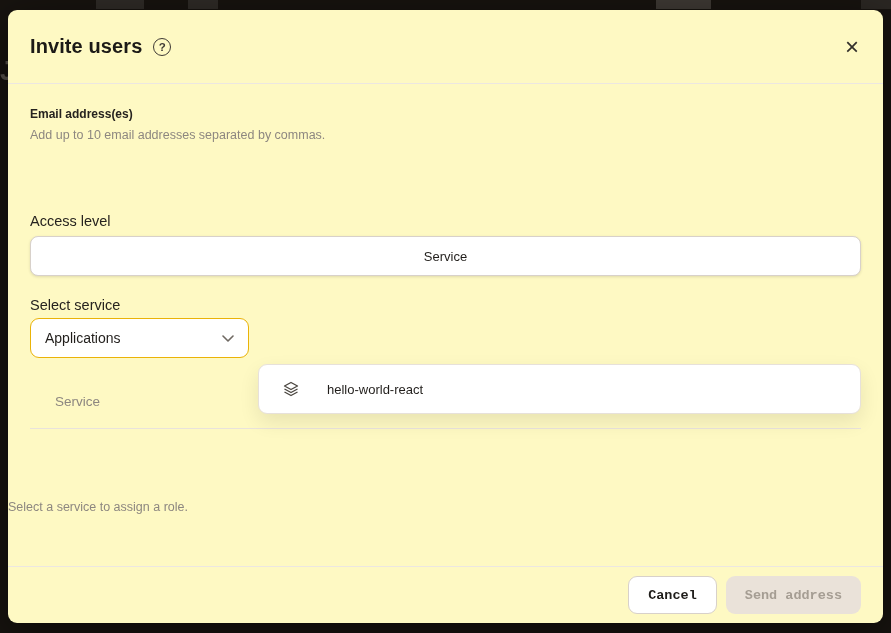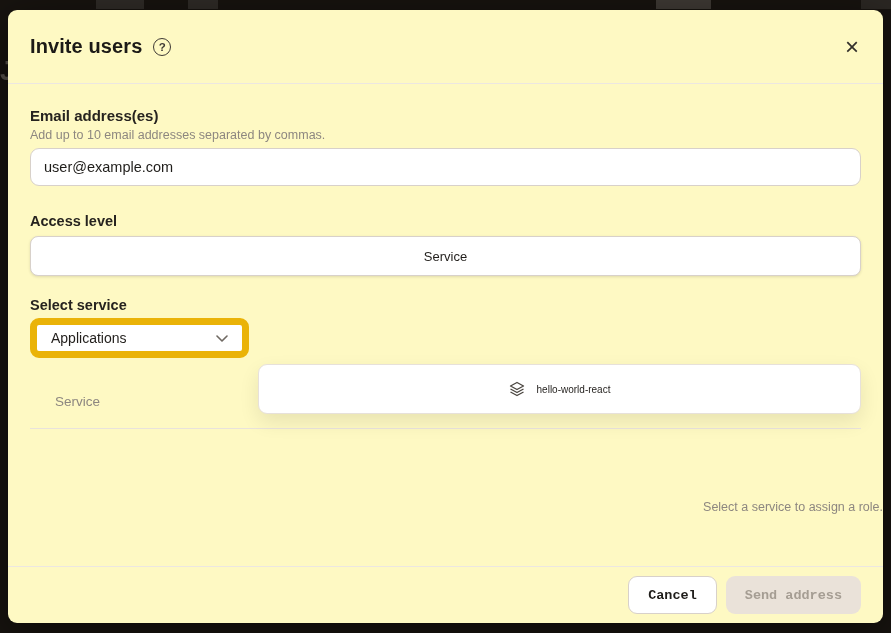--- a/index.html
+++ b/index.html
@@ -48,23 +48,23 @@
     font-size: 11.5px; font-weight: 700; color: #3f3a35;
     cursor: pointer;
   }
   .close-button {
     margin-left: auto;
     background: none; border: none; padding: 0 2px;
     font-size: 24px; line-height: 1; color: #33302b;
     cursor: pointer; font-family: inherit;
   }
 
-  .field-label-sm { position: absolute; left: 22px; font-size: 15px; font-weight: 700; color: #26231f; }
+  .field-label-sm { position: absolute; left: 22px; font-size: 12px; font-weight: 700; color: #26231f; }
   .field-helper   { position: absolute; left: 22px; font-size: 12.5px; color: #8d8780; }
-  .section-label  { position: absolute; left: 22px; font-size: 14.5px; font-weight: 700; color: #26231f; }
+  .section-label  { position: absolute; left: 22px; font-size: 14.5px; font-weight: 400; color: #26231f; }
 
   .email-input {
     position: absolute; left: 22px; right: 22px; top: 138px;
     height: 38px;
     border: 1px solid #d8d1ca; border-radius: 9px;
     padding: 0 13px;
     font-size: 14.5px; color: #1f1d1a;
     font-family: inherit; outline: none; background: #fff;
   }
 
@@ -85,21 +85,21 @@
     margin: -1px;
     background: #fff;
     border: 1px solid #d8d1ca; border-radius: 8px;
     color: #211e1b; font-weight: 500;
     box-shadow: 0 1px 3px rgba(0,0,0,.12);
   }
 
   .apps-select {
     position: absolute; left: 22px; top: 308px;
     width: 219px; height: 40px;
-    border: 7px solid #eab308; border-radius: 9px;
+    border: 1px solid #eab308; border-radius: 9px;
     background: #fff;
     display: flex; align-items: center; justify-content: space-between;
     padding: 0 14px;
     font-size: 14px; color: #211e1b;
     cursor: pointer; font-family: inherit;
   }
 
   .search-box {
     position: absolute; left: 250px; right: 22px; top: 308px;
     height: 40px;
@@ -115,43 +115,43 @@
 
   .results-popup {
     position: absolute; left: 250px; right: 22px; top: 354px;
     background: #fff;
     border: 1px solid #e7e1da; border-radius: 9px;
     box-shadow: 0 8px 20px rgba(0,0,0,.09);
     padding: 6px;
     z-index: 5;
   }
   .result-item {
-    display: flex; align-items: center; gap: 12px;
+    display: flex; align-items: center; gap: 28px;
     padding: 10px 18px;
-    font-size: 10px; color: #211e1b;
-    border-radius: 6px; cursor: pointer; justify-content: center;
+    font-size: 13px; color: #211e1b;
+    border-radius: 6px; cursor: pointer;
   }
 
   .service-col-header {
     position: absolute; left: 47px; top: 384px;
     font-size: 13.5px; color: #8d8780;
   }
   .table-divider {
     position: absolute; left: 22px; right: 22px; top: 418px;
     height: 1px; background: #e9e3dc;
   }
 
   .empty-title {
     position: absolute; left: 0; right: 0; top: 453px;
     text-align: center;
     font-size: 14.5px; font-weight: 700; color: #1f1d1a;
   }
   .empty-subtitle {
     position: absolute; left: 0; right: 0; top: 490px;
-    text-align: right;
+    text-align: left;
     font-size: 12.5px; color: #8d8780;
   }
 
   .modal-footer {
     position: absolute; left: 0; right: 0; bottom: 0; height: 57px;
     border-top: 1px solid #ece7e1;
     display: flex; align-items: center; justify-content: flex-end;
     gap: 9px; padding: 0 22px; font-family: Liberation Mono, monospace;
   }
   .btn {
@@ -177,21 +177,20 @@
   <div class="modal">
 
     <div class="modal-header">
       <span class="modal-title">Invite users</span>
       <span class="help-icon">?</span>
       <button class="close-button">×</button>
     </div>
 
     <div class="field-label-sm" style="top:97px">Email address(es)</div>
     <div class="field-helper" style="top:118px">Add up to 10 email addresses separated by commas.</div>
-    <input class="email-input" type="text" value="user@example.com" style="">
 
     <div class="section-label" style="top:203px">Access level</div>
     <div class="segmented">
       <button class="segment selected">Service</button>
     </div>
 
     <div class="section-label" style="top:287px">Select service</div>
 
     <div class="apps-select">
       <span>Applications</span>

